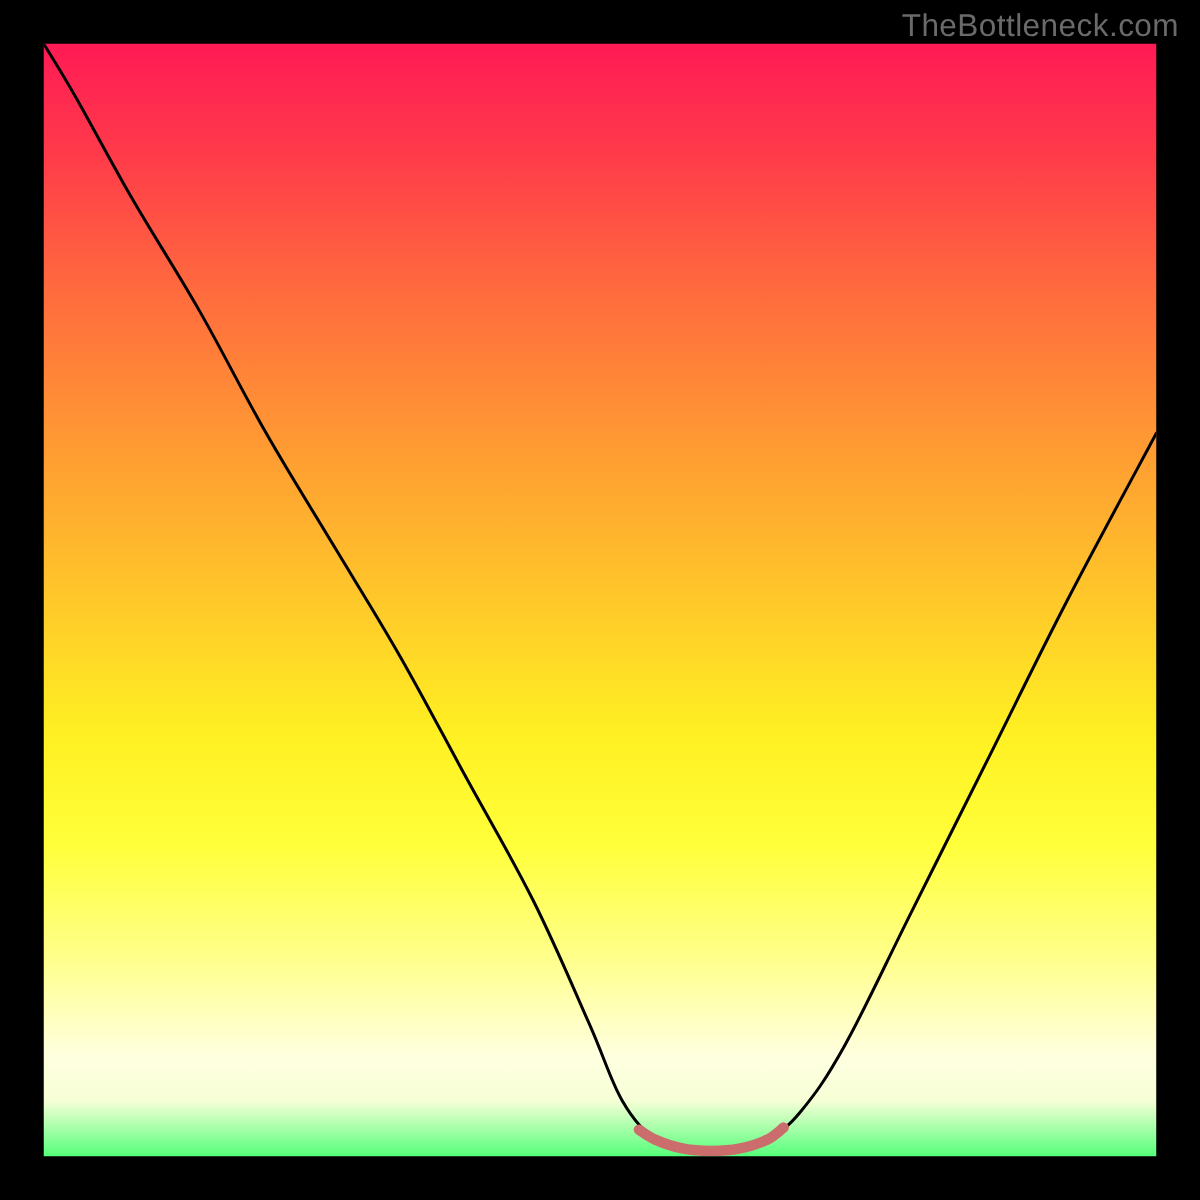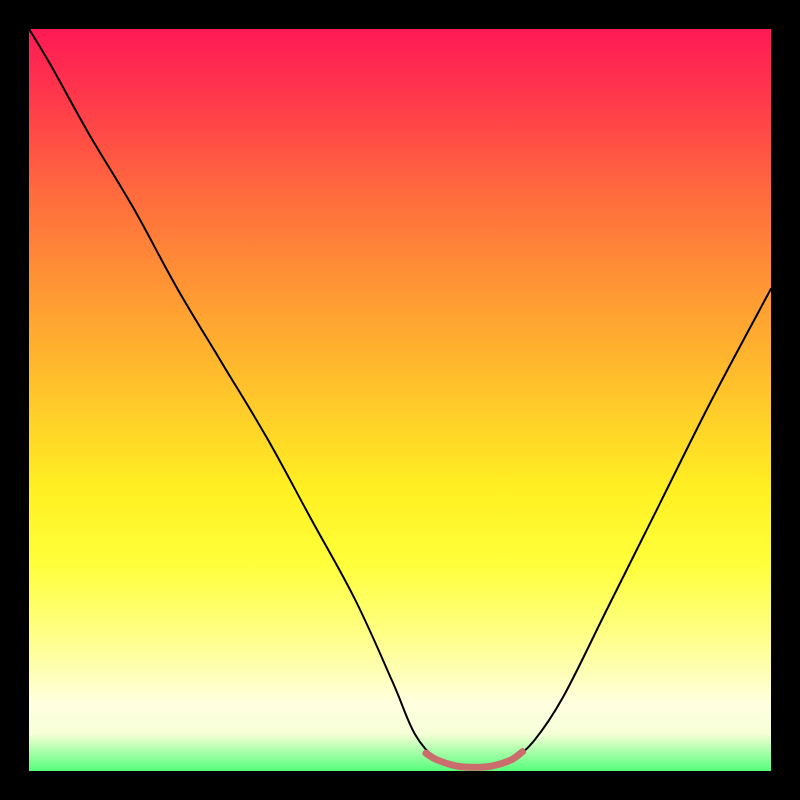--- a/index.html
+++ b/index.html
@@ -58,20 +58,21 @@
     position: absolute;
     inset: 0;
     width: 100%;
     height: 100%;
   }
 </style>
 </head>
 <body>
 
 <div class="frame">
+  <div class="watermark">TheBottleneck.com</div>
 
   <div class="plot-area">
     <div class="gradient"></div>
     <svg class="curve" viewBox="0 0 742 742" preserveAspectRatio="none">
       <path id="curve-path" fill="none" stroke-width="2" stroke-linecap="round" stroke-linejoin="round" d="M 0.00 0.00 C 4.01 6.68, 11.58 18.40, 22.26 37.10 C 32.94 55.80, 44.67 78.50, 59.36 103.88 C 74.05 129.26, 87.85 150.03, 103.88 178.08 C 119.91 206.13, 132.37 231.65, 148.40 259.70 C 164.43 287.75, 176.89 307.19, 192.92 333.90 C 208.95 360.61, 221.41 380.05, 237.44 408.10 C 253.47 436.15, 265.93 460.34, 281.96 489.72 C 297.99 519.10, 311.79 541.96, 326.48 571.34 C 341.17 600.72, 352.90 628.92, 363.58 652.96 C 374.26 677.00, 377.83 690.88, 385.84 704.90 C 393.85 718.92, 400.75 725.13, 408.10 730.87 C 415.45 736.61, 419.97 735.47, 426.65 736.81 C 433.33 738.14, 438.52 738.29, 445.20 738.29 C 451.88 738.29, 457.07 738.14, 463.75 736.81 C 470.43 735.47, 474.95 735.28, 482.30 730.87 C 489.65 726.46, 495.21 723.67, 504.56 712.32 C 513.91 700.97, 520.88 691.84, 534.24 667.80 C 547.60 643.76, 561.40 613.49, 578.76 578.76 C 596.12 544.03, 612.00 512.28, 630.70 474.88 C 649.40 437.48, 662.61 409.73, 682.64 371.00 C 702.67 332.27, 731.32 279.73, 742.00 259.70" stroke="#000000"></path>
       <path id="highlight-path" fill="none" stroke-width="7" stroke-linecap="round" stroke-linejoin="round" d="M 396.97 724.19 C 398.97 725.39, 402.76 728.60, 408.10 730.87 C 413.44 733.14, 419.97 735.47, 426.65 736.81 C 433.33 738.14, 438.52 738.29, 445.20 738.29 C 451.88 738.29, 457.07 738.14, 463.75 736.81 C 470.43 735.47, 476.96 733.41, 482.30 730.87 C 487.64 728.33, 491.43 724.18, 493.43 722.71" stroke="#cc6d6d"></path>
     </svg>
   </div>
 </div>
 

